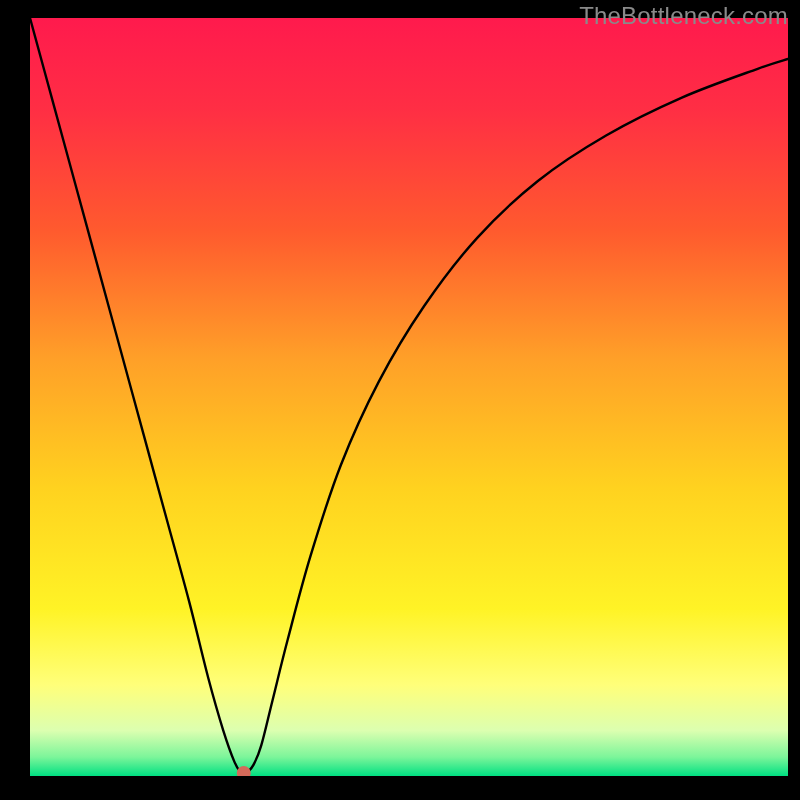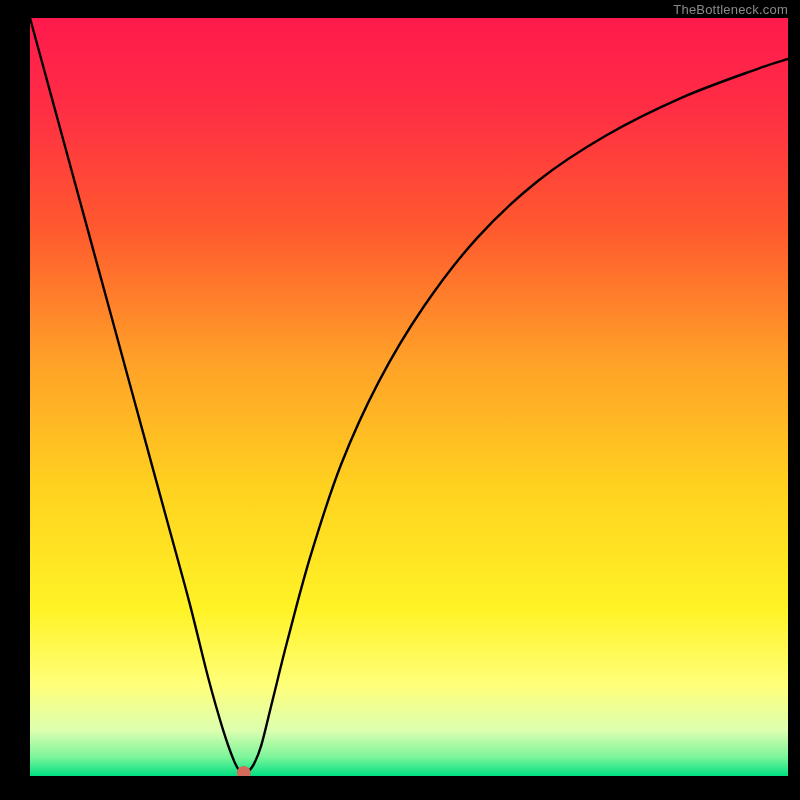--- a/index.html
+++ b/index.html
@@ -24,21 +24,21 @@
     left: 0;
     top: 0;
     width: 758px;
     height: 758px;
   }
   .watermark {
     position: absolute;
     top: 2px;
     right: 12px;
     color: #8a8a8a;
-    font-size: 13px;
+    font-size: 24px;
     font-weight: 400;
     letter-spacing: 0.2px;
   }
   svg { display: block; }
 </style>
 </head>
 <body>
 
 <div class="frame">
   <svg class="plot" viewBox="0 0 758 758">

